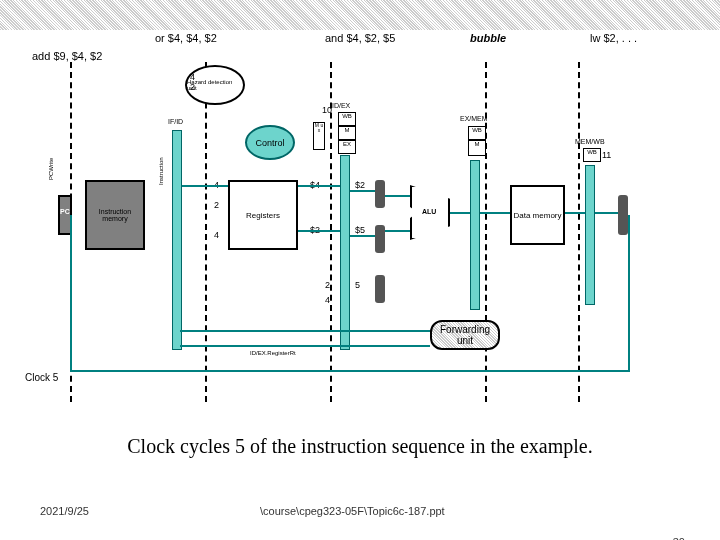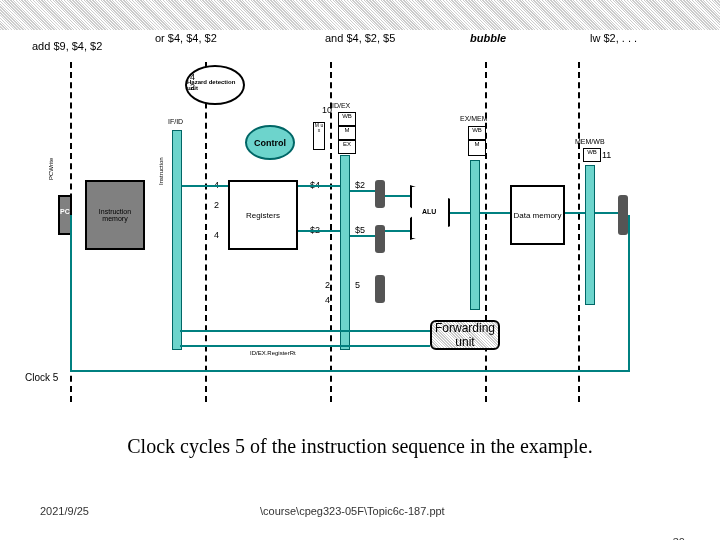--- a/index.html
+++ b/index.html
@@ -8,39 +8,39 @@
   .diagram { position: absolute; top: 30px; left: 30px; width: 660px; height: 380px; }
   .stage-label { position: absolute; font-size: 11px; font-family: Arial, serif; color: #000; }
   .stage-label em { font-style: italic; }
   .dashline { position: absolute; border-left: 2px dashed #000; top: 32px; height: 340px; }
   .vbar { position: absolute; width: 8px; background: #6dd4cc; border: 1px solid #006666; }
   .smallbox { position: absolute; background: #fff; border: 1px solid #000; font-size: 6px; text-align: center; line-height: 1; }
   .big-box { position: absolute; background: #fff; border: 2px solid #000; font-size: 8px; display: flex; align-items: center; justify-content: center; text-align: center; }
   .gray-box { position: absolute; background: #808080; border: 2px solid #000; }
   .small-label { position: absolute; font-size: 7px; color: #000; }
   .tiny-label { position: absolute; font-size: 9px; color: #000; }
-  .oval { position: absolute; border-radius: 50%; background: #6dd4cc; border: 2px solid #006666; display: flex; align-items: center; justify-content: center; font-size: 9px; font-weight: bold; }
+  .oval { position: absolute; border-radius: 50%; background: #6dd4cc; border: 2px solid #006666; display: flex; align-items: center; justify-content: center; font-size: 9px; font-weight: normal; }
   .teal-wire { position: absolute; background: #008080; }
   .mux { position: absolute; width: 10px; background: #555; border-radius: 3px; }
   .halftone { background-image: repeating-linear-gradient(45deg, #ccc 0 1px, #fff 1px 2px); }
   .caption { position: absolute; top: 435px; left: 0; width: 720px; text-align: center; font-family: 'Times New Roman', serif; font-size: 20px; }
   .footer { position: absolute; top: 505px; left: 0; width: 720px; font-size: 11px; color: #333; }
   .footer .date { position: absolute; left: 40px; }
   .footer .path { position: absolute; left: 260px; }
   .footer .page { position: absolute; right: 35px; margin-top: 31px; }
   .clocklabel { position: absolute; top: 372px; left: 25px; font-size: 10px; }
 </style>
 </head>
 <body>
 
 <div class="topbar halftone"></div>
 
 <div class="diagram">
 
-  <div class="stage-label" style="left:2px; top:10px;text-align:right;">add $9, $4, $2</div>
+  <div class="stage-label" style="left:2px; top:20px;text-align:right;">add $9, $4, $2</div>
   <div class="stage-label" style="left:125px; top:2px;">or $4, $4, $2</div>
   <div class="stage-label" style="left:295px; top:2px;">and $4, $2, $5</div>
   <div class="stage-label" style="left:440px; top:2px;font-weight:bold;"><em>bubble</em></div>
   <div class="stage-label" style="left:560px; top:2px;">lw $2, . . .</div>
 
   <div class="dashline" style="left:40px;"></div>
   <div class="dashline" style="left:175px;"></div>
   <div class="dashline" style="left:300px;"></div>
   <div class="dashline" style="left:455px;"></div>
   <div class="dashline" style="left:548px;"></div>
@@ -85,21 +85,21 @@
   </div>
 
   <div class="big-box" style="left:198px; top:150px; width:70px; height:70px;">Registers</div>
 
   <div style="position:absolute; left:380px; top:155px; width:40px; height:55px; background:#fff; border:2px solid #000; clip-path: polygon(0 0, 100% 25%, 100% 75%, 0 100%, 0 60%, 20% 50%, 0 40%);"></div>
   <div class="small-label" style="left:392px; top:178px; font-weight:bold;">ALU</div>
 
   <div class="big-box" style="left:480px; top:155px; width:55px; height:60px;">Data
 memory</div>
 
-  <div class="big-box halftone" style="left:400px; top:290px; width:70px; height:30px; border-radius:6px; font-size:12px;">Forwarding
+  <div class="big-box halftone" style="left:400px; top:290px; width:70px; height:30px; border-radius:12px; font-size:10px;">Forwarding
 unit</div>
 
   <div class="mux" style="left:345px; top:150px; height:28px;"></div>
   <div class="mux" style="left:345px; top:195px; height:28px;"></div>
   <div class="mux" style="left:345px; top:245px; height:28px;"></div>
   <div class="mux" style="left:588px; top:165px; height:40px;"></div>
 
   <div class="tiny-label" style="left:160px; top:42px;">4</div>
   <div class="tiny-label" style="left:160px; top:52px;">2</div>
   <div class="tiny-label" style="left:184px; top:150px;">4</div>

